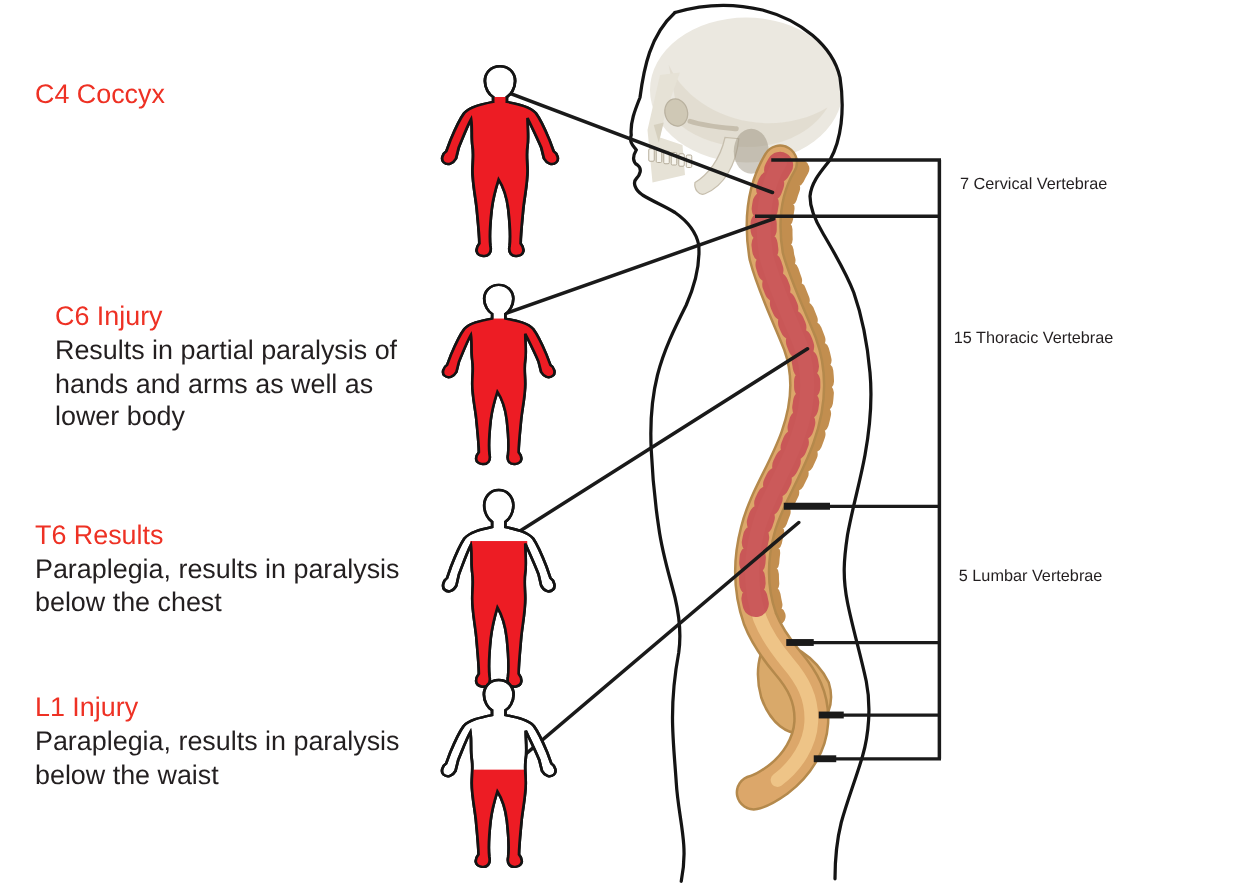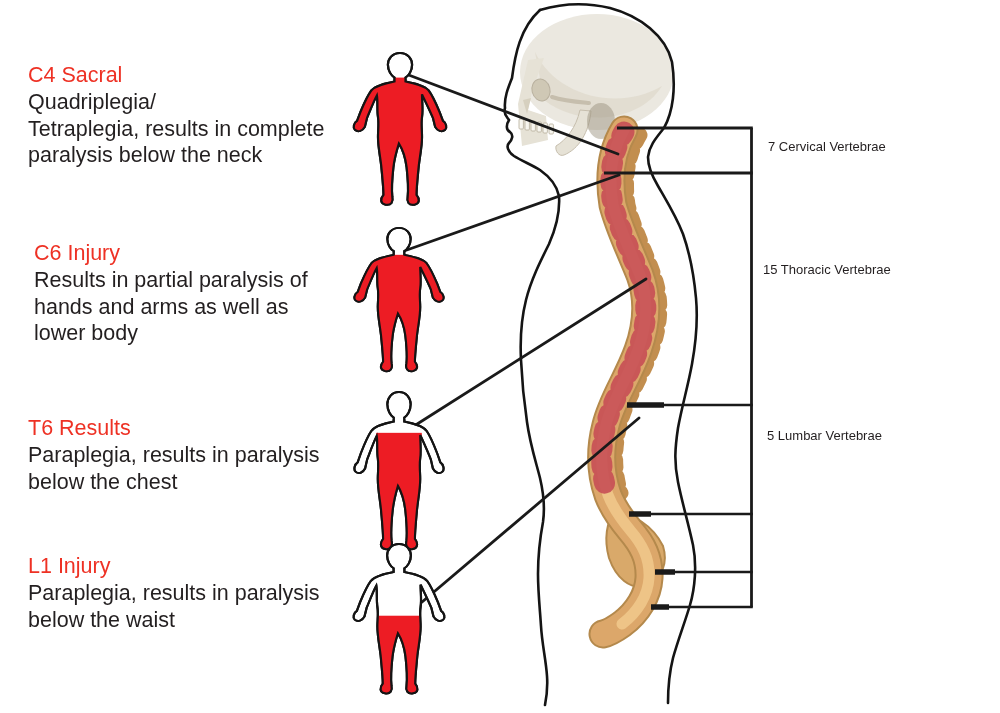--- a/index.html
+++ b/index.html
@@ -137,42 +137,39 @@
     <g transform="translate(345,542) scale(1.08,0.97)">
       <use href="#body" fill="#ffffff" stroke="#141414" stroke-width="2"></use>
       <g clip-path="url(#bodyClip)">
         <rect x="28.5" y="76" width="43" height="84" fill="#ed1c24"></rect>
       </g>
       <use href="#body" fill="none" stroke="#141414" stroke-width="2"></use>
     </g>
   </svg>
 
   <div class="injury" style="left:28px;top:62px">
-    <p class="t">C4 Sacral</p>
-    <p class="d">Quadriplegia/
-Tetraplegia, results in complete
-paralysis below the neck</p>
+    <p class="t">C4 Coccyx</p>
   </div>
 
-  <div class="injury" style="left:34px;top:240px">
+  <div class="injury" style="left:44px;top:240px">
     <p class="t">C6 Injury</p>
     <p class="d">Results in partial paralysis of
 hands and arms as well as
 lower body</p>
   </div>
 
   <div class="injury" style="left:28px;top:415px">
     <p class="t">T6 Results</p>
     <p class="d">Paraplegia, results in paralysis
 below the chest</p>
   </div>
 
   <div class="injury" style="left:28px;top:553px">
     <p class="t">L1 Injury</p>
     <p class="d">Paraplegia, results in paralysis
 below the waist</p>
   </div>
 
   <div class="vlabel" style="left:768px;top:136px">7 Cervical Vertebrae</div>
   <div class="vlabel" style="left:763px;top:259px">15 Thoracic Vertebrae</div>
-  <div class="vlabel" style="left:767px;top:425px">5 Lumbar Vertebrae</div>
+  <div class="vlabel" style="left:767px;top:450px">5 Lumbar Vertebrae</div>
 
 </div>
 
 </body></html>

